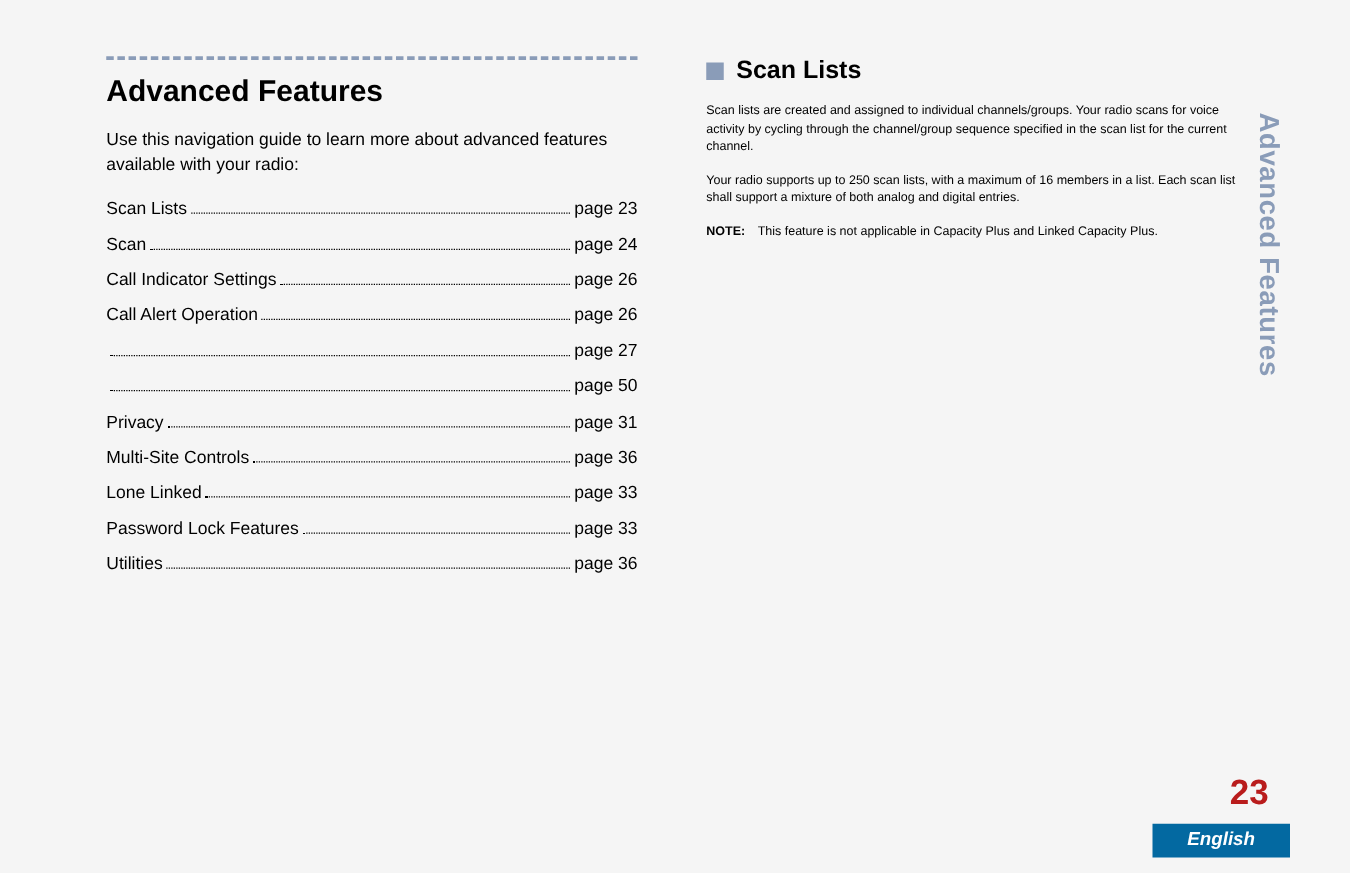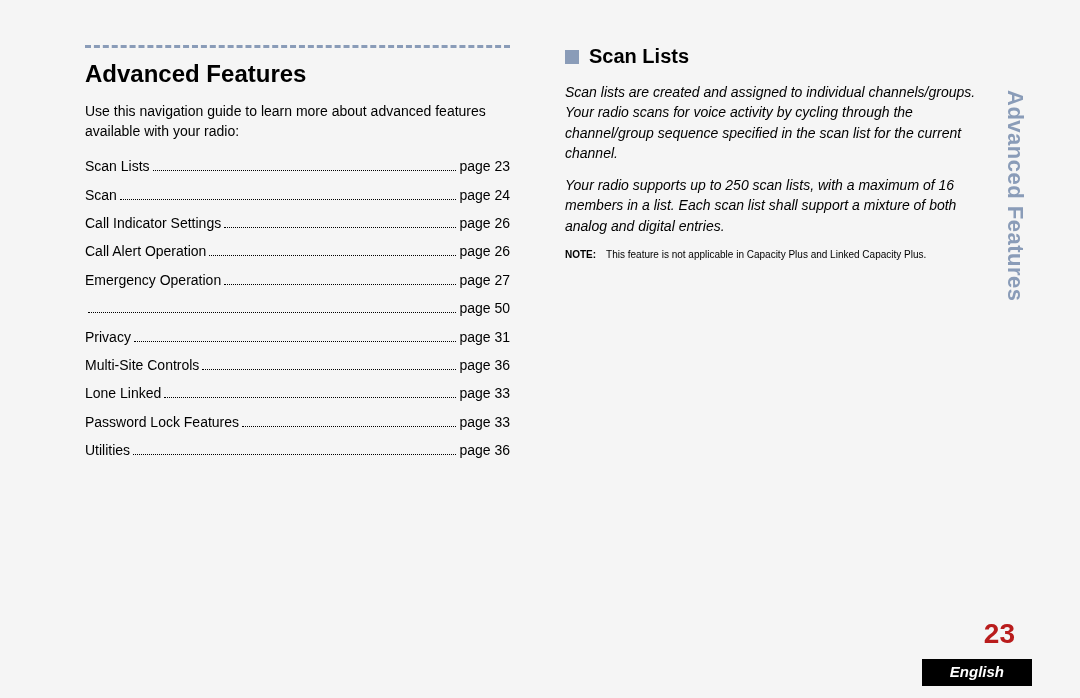--- a/index.html
+++ b/index.html
@@ -65,24 +65,23 @@
     width: 14px;
     height: 14px;
     background: #8a9cb8;
     margin-right: 10px;
   }
   .subhead {
     font-size: 20px;
     font-weight: bold;
   }
   .para {
-    font-size: 14px;
+    font-size: 10px;
     line-height: 1.45;
     margin-bottom: 12px;
-    font-style: italic;
   }
   .note-row {
     display: flex;
     font-size: 10px;
     line-height: 1.45;
     margin-top: 6px;
   }
   .note-label { font-weight: bold; margin-right: 10px; white-space: nowrap; }
   .note-body { flex: 1; }
   .side-tab {
@@ -100,21 +99,21 @@
     right: 65px;
     bottom: 48px;
     font-size: 28px;
     font-weight: bold;
     color: #b91c1c;
   }
   .lang-badge {
     position: absolute;
     right: 48px;
     bottom: 12px;
-    background: #000000;
+    background: #0369a1;
     color: #fff;
     font-weight: bold;
     font-size: 15px;
     font-style: italic;
     padding: 4px 28px 6px 28px;
   }
 </style>
 </head>
 <body>
 
@@ -138,21 +137,20 @@
           <span class="label">Call Indicator Settings</span>
           <span class="dots"></span>
           <span class="page">page 26</span>
         </li>
         <li>
           <span class="label">Call Alert Operation</span>
           <span class="dots"></span>
           <span class="page">page 26</span>
         </li>
         <li>
-          <span class="label">Emergency Operation</span>
           <span class="dots"></span>
           <span class="page">page 27</span>
         </li>
         <li>
           <span class="dots"></span>
           <span class="page">page 50</span>
         </li>
         <li>
           <span class="label">Privacy</span>
           <span class="dots"></span>

